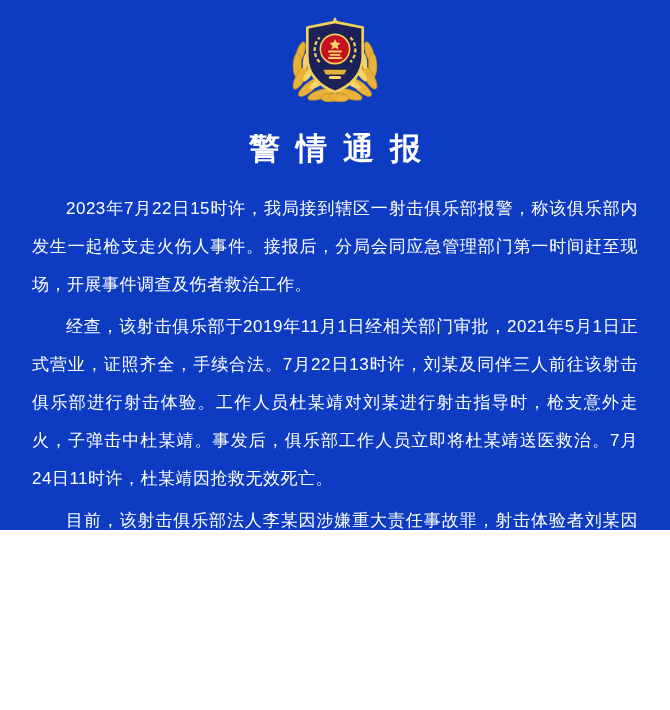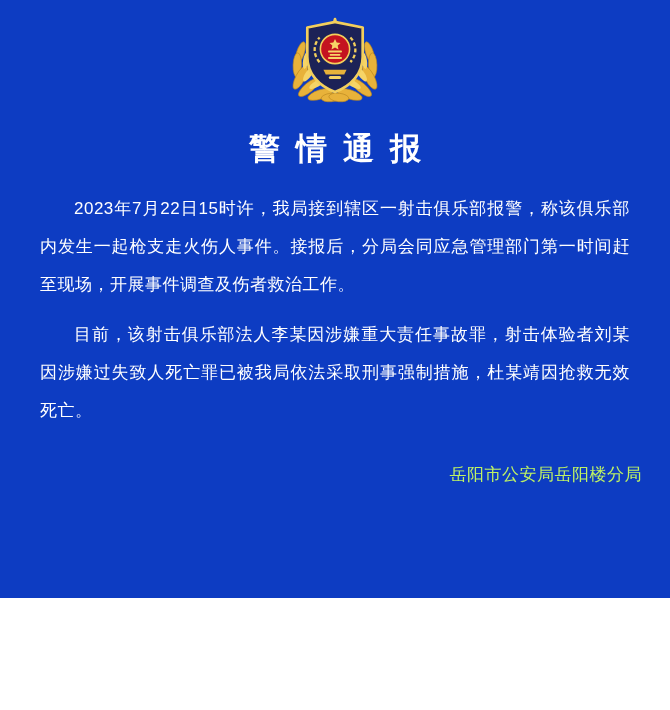--- a/index.html
+++ b/index.html
@@ -3,21 +3,21 @@
 <meta charset="utf-8">
 <style>
   html, body {
     margin: 0;
     padding: 0;
     font-family: "Liberation Sans", sans-serif;
   }
   .page {
     position: relative;
     width: 670px;
-    height: 598px;
+    height: 530px;
     background: #0d3cc2;
     box-sizing: border-box;
     padding: 12px 28px 0 28px;
     overflow: hidden;
   }
   .badge-wrap {
     text-align: center;
     height: 90px;
     margin-top: 2px;
   }
@@ -27,21 +27,21 @@
   .notice-title {
     margin: 24px 0 20px 0;
     padding-left: 16px; 
     text-align: center;
     color: #ffffff;
     font-size: 31px;
     font-weight: bold;
     letter-spacing: 16px;
   }
   .body-text p {
-    margin: 12px;
+    margin: 4px;
     color: #ffffff;
     font-size: 17px;
     line-height: 38px;
     text-indent: 2em;
     text-align: justify;
     letter-spacing: 0.5px;
   }
   .footer {
     margin-top: 26px;
     text-align: right;
@@ -100,20 +100,21 @@
 
       <path d="M50 72 h30 l-3 6 h-24 Z" fill="#e8b23a"></path>
       <rect x="57" y="80" width="16" height="4" rx="2" fill="#f6d467"></rect>
     </svg>
   </div>
 
   <h1 class="notice-title">警情通报</h1>
 
   <div class="body-text">
     <p>2023年7月22日15时许，我局接到辖区一射击俱乐部报警，称该俱乐部内发生一起枪支走火伤人事件。接报后，分局会同应急管理部门第一时间赶至现场，开展事件调查及伤者救治工作。</p>
+    <p>经查，该射击俱乐部于2019年11月1日经相关部门审批，2021年5月1日正式营业，证照齐全，手续合法。7月22日13时许，刘某及同伴三人前往该射击俱乐部进行射击体验。工作人员杜某靖对刘某进行射击指导时，枪支意外走火，子弹击中杜某靖。事发后，俱乐部工作人员立即将杜某靖送医救治。7月24日11时许，杜某靖因抢救无效死亡。</p>
     <p>目前，该射击俱乐部法人李某因涉嫌重大责任事故罪，射击体验者刘某因涉嫌过失致人死亡罪已被我局依法采取刑事强制措施，杜某靖因抢救无效死亡。</p>
   </div>
 
   <div class="footer">
     <div>岳阳市公安局岳阳楼分局</div>
 
   </div>
 
 </div>
 

